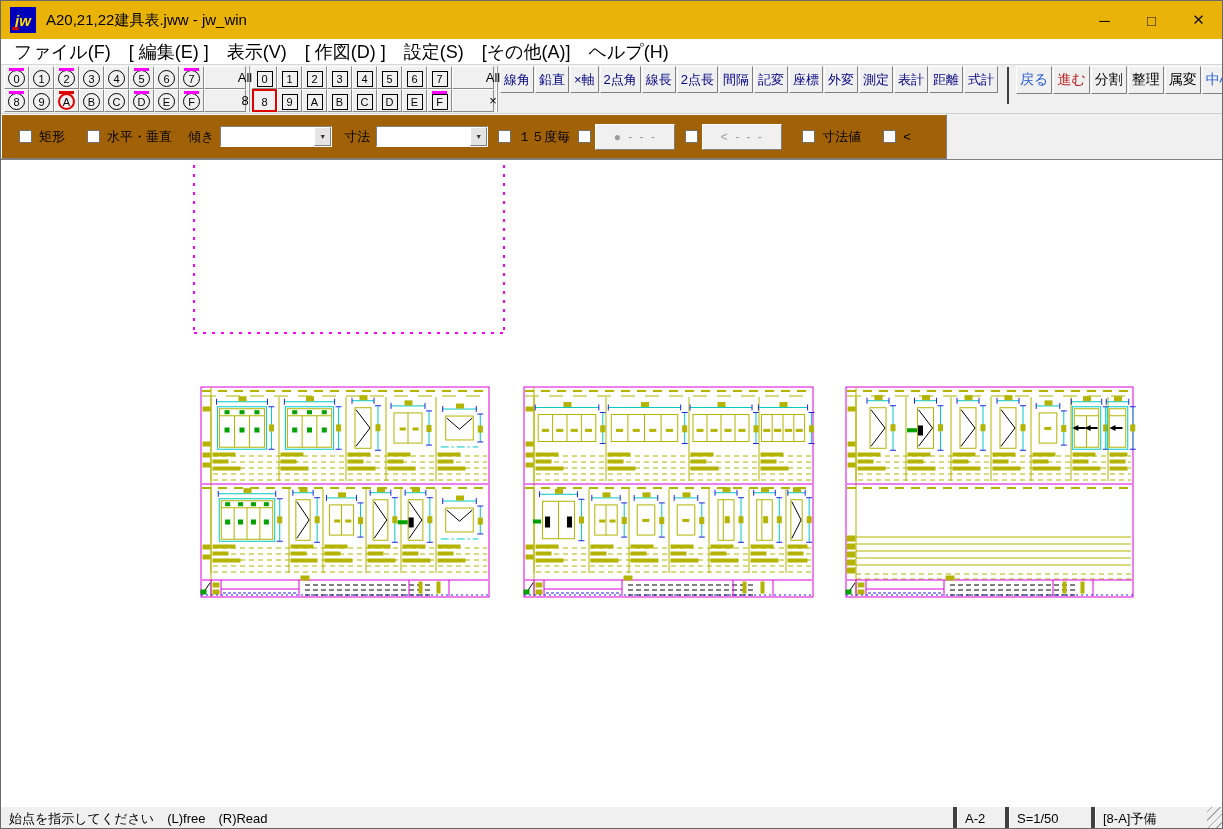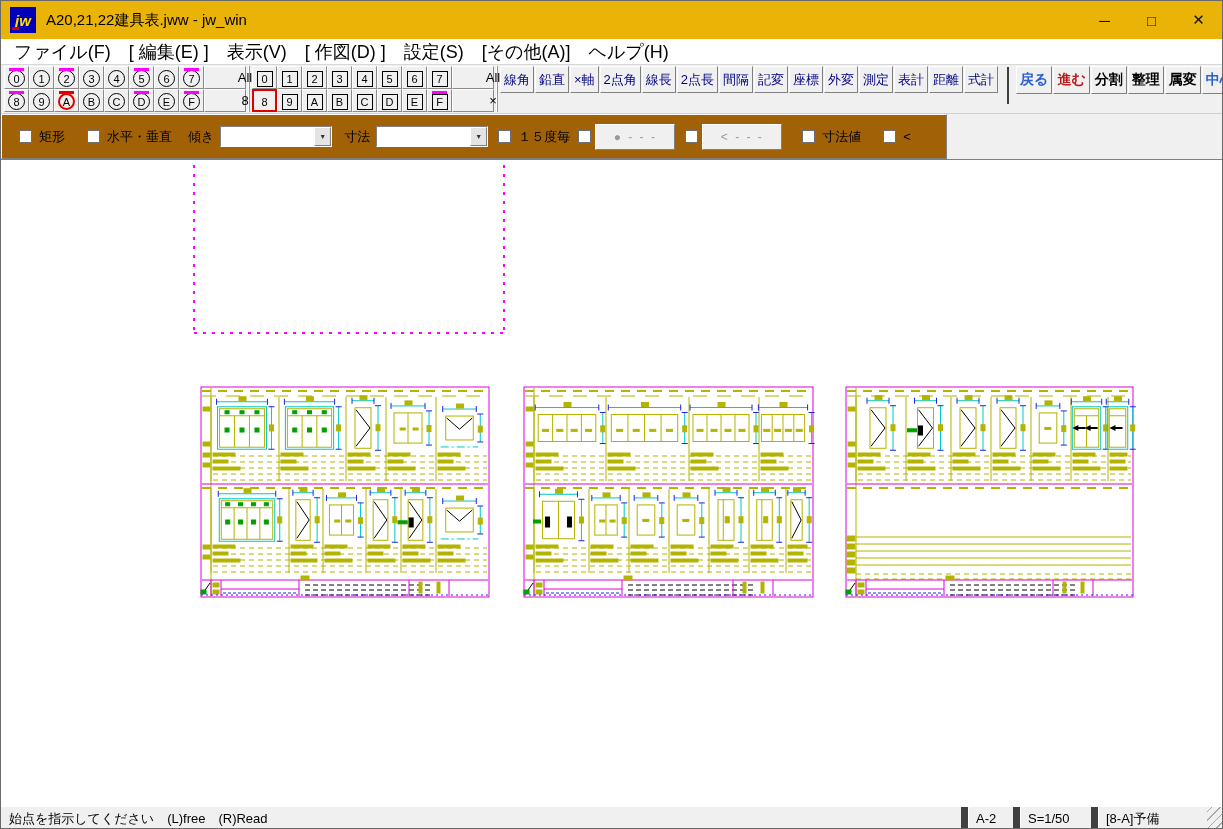--- a/index.html
+++ b/index.html
@@ -27,21 +27,21 @@
   .lbar{position:absolute;top:1px;left:4px;right:4px;height:3px;}
   .lcirc{width:17px;height:17px;border:1px solid #000;border-radius:50%;display:flex;align-items:center;justify-content:center;font-size:11px;margin-top:2px;}
   .lsq{width:16px;height:16px;border:1px solid #000;display:flex;align-items:center;justify-content:center;font-size:11px;margin-top:2px;}
   .actc .lcirc{border:2px solid #e00000;}
   .acts{border:2px solid #e00000;}
   .acts .lsq{border:none;}
   .vsep{width:6px;height:46px;border-left:1px solid #fff;border-right:1px solid #9a9a9a;margin:0 2px;}
   .tools,.rtools{display:flex;}
   .tbtn{height:27px;min-width:28px;padding:8px 3px;background:#f0f0f0;border:1px solid;border-color:#fff #808080 #808080 #fff;
         color:#000080;font-size:13px;display:flex;align-items:center;justify-content:center;margin-right:1px;white-space:nowrap;}
-  .tbtn.rt{color:#000;font-size:14px;height:28px;font-weight:bold;}
+  .tbtn.rt{color:#000;font-size:14px;height:28px;}
   .tbtn.blue{color:#2b5fd0;}
   .tbtn.dis{color:#b91c1c;}
   .linestyle{width:62px;height:37px;background:#fff;border:1px solid #404040;margin:1px 7px 0 8px;display:flex;align-items:center;}
   .linestyle .ln{width:100%;height:2px;}
   
   .cwrap{height:45px;background:#f0f0f0;position:relative;}
   .cbar{position:absolute;left:0;top:0;width:946px;height:45px;background:#a16207;
         border-top:1px solid #fff;border-left:1px solid #fff;border-right:1px solid #808080;border-bottom:1px solid #808080;
         display:flex;align-items:center;font-size:13px;color:#000;}
   .cb{width:13px;height:13px;background:#fff;border:1px solid #707070;display:inline-block;flex:none;}
@@ -49,23 +49,23 @@
   .combo{width:112px;height:21px;background:#fff;border:1px solid;border-color:#808080 #fff #fff #808080;display:flex;margin-left:6px;}
   .combo-val{flex:1;font-size:12px;padding:2px 3px;}
   .combo-btn{width:17px;background:#e4e4e4;border:1px solid;border-color:#fff #808080 #808080 #fff;display:flex;align-items:center;justify-content:center;font-size:7px;color:#333;}
   .disbtn{height:26px;width:80px;background:#f0f0f0;border:1px solid;border-color:#fff #808080 #808080 #fff;
           color:#9a9a9a;font-size:12px;display:flex;align-items:center;justify-content:center;margin-left:4px;letter-spacing:2px;white-space:nowrap;}
   
   .canvas{height:647px;background:#ffffff;border-top:1px solid #808080;position:relative;overflow:hidden;}
   
   .sbar{height:24px;background:#f0f0f0;display:flex;align-items:stretch;font-size:13px;color:#000;border-top:1px solid #fff;}
   .smsg{flex:1;display:flex;align-items:center;padding-left:8px;white-space:nowrap;overflow:hidden;}
-  .sec{border-left:7px solid #404040;box-shadow:inset 1px 0 0 #fff;display:flex;align-items:center;padding:0 8px;white-space:nowrap;}
+  .sec{border-left:4px solid #404040;box-shadow:inset 1px 0 0 #fff;display:flex;align-items:center;padding:0 8px;white-space:nowrap;}
   .sec.s1{width:52px;}
-  .sec.s2{width:78px;}
+  .sec.s2{width:86px;}
   .sec.s3{width:116px;}
   .grip{width:15px;background:
     repeating-linear-gradient(135deg,transparent 0 3px,#a8a8a8 3px 4px,transparent 4px 6px);}
 </style>
 </head>
 <body>
 
 <div id="app">
 
   <div class="titlebar">

